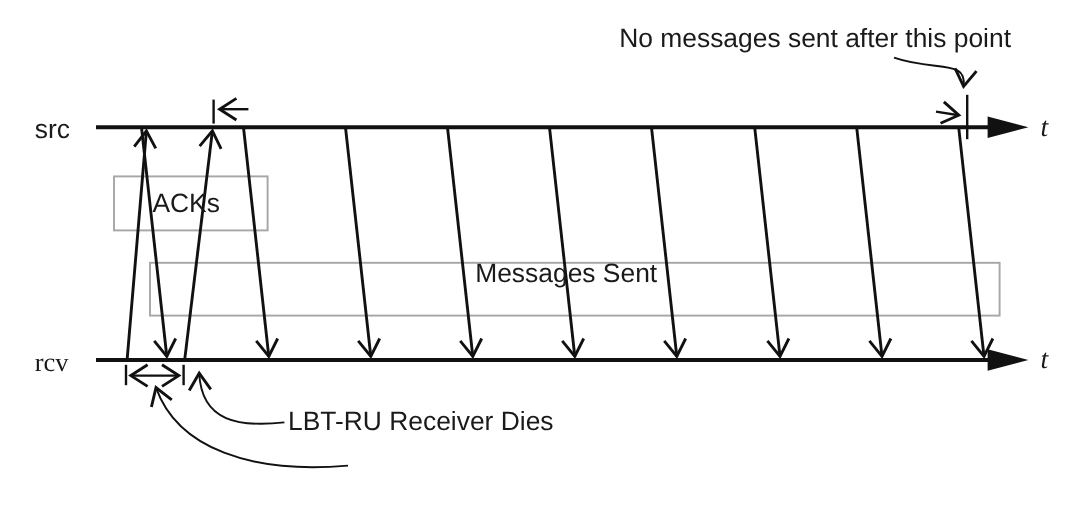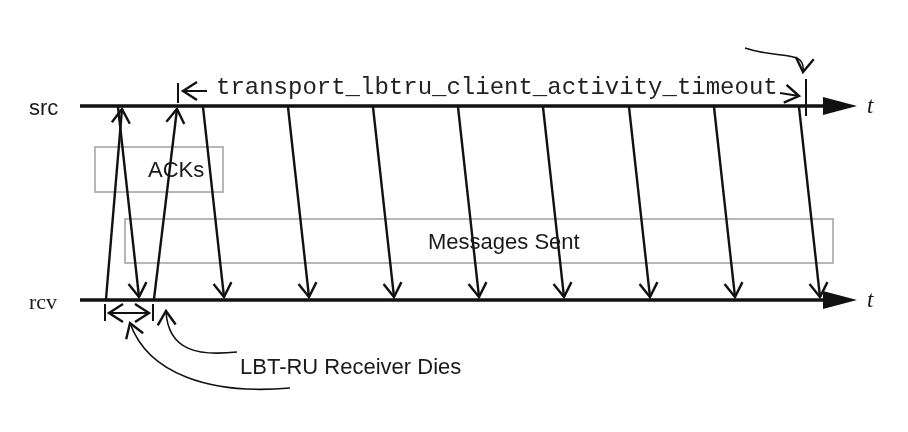--- a/index.html
+++ b/index.html
@@ -105,31 +105,31 @@
       <line x1="105" y1="304" x2="105" y2="321"></line>
       <line x1="153" y1="304" x2="153" y2="321"></line>
       <line x1="109" y1="313" x2="149" y2="313" marker-start="url(#vopenrev)" marker-end="url(#vopen)"></line>
     </g>
 
     <path d="M 237 352 C 200 356, 168 352, 166 311" fill="none" stroke="#111111" stroke-width="1.6" marker-end="url(#vopen)"></path>
 
     <path d="M 290 388 C 210 395, 148 374, 130 323" fill="none" stroke="#111111" stroke-width="1.6" marker-end="url(#vopen)"></path>
   </svg>
 
+  <div class="lbl sans" style="left:516px; top:21px;">No messages sent after this point</div>
 
-  <div class="lbl mono" style="left:216px; top:76px;">transport_lbtru_client_activity_timeout</div>
 
   <div class="lbl sans" style="left:29px; top:97px;">src</div>
 
   <div class="lbl taxis" style="left:867px; top:94px;">t</div>
 
-  <div class="lbl sans" style="left:127px; top:159px;padding-left:21px;">ACKs</div>
+  <div class="lbl sans" style="left:127px; top:159px;">ACKs</div>
 
-  <div class="lbl sans" style="left:396px; top:231px;margin-left:32px;">Messages Sent</div>
+  <div class="lbl sans" style="left:396px; top:217px;">Messages Sent</div>
 
   <div class="lbl sans" style="left:29px; top:291px;font-family:Liberation Serif, serif;">rcv</div>
 
   <div class="lbl taxis" style="left:867px; top:288px;">t</div>
 
-  <div class="lbl sans" style="left:240px; top:340px;margin-top:16px;">LBT-RU Receiver Dies</div>
+  <div class="lbl sans" style="left:240px; top:340px;">LBT-RU Receiver Dies</div>
 
 
 </div>
 
 </body></html>

